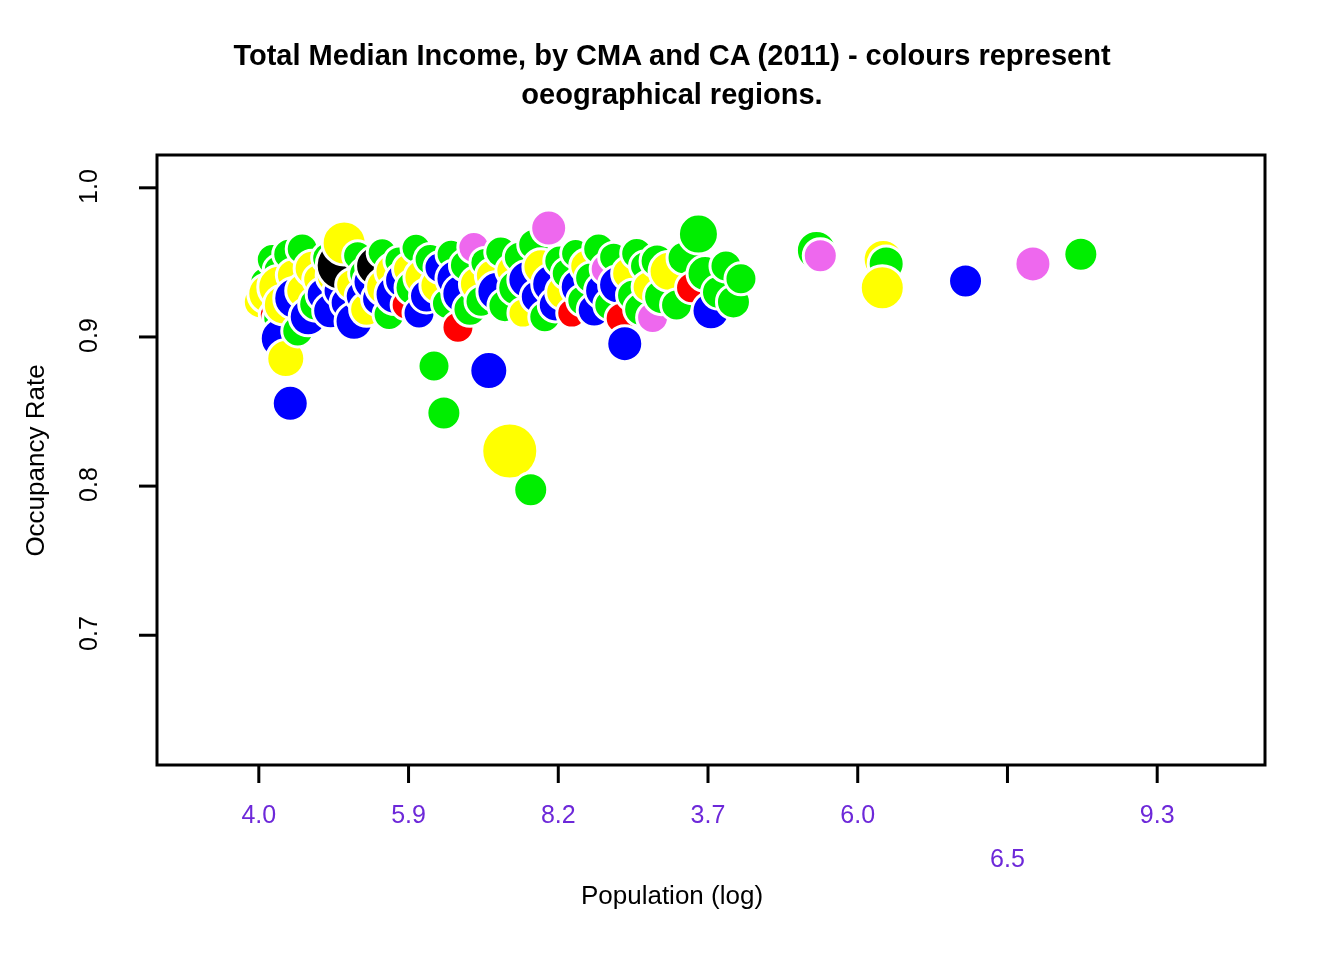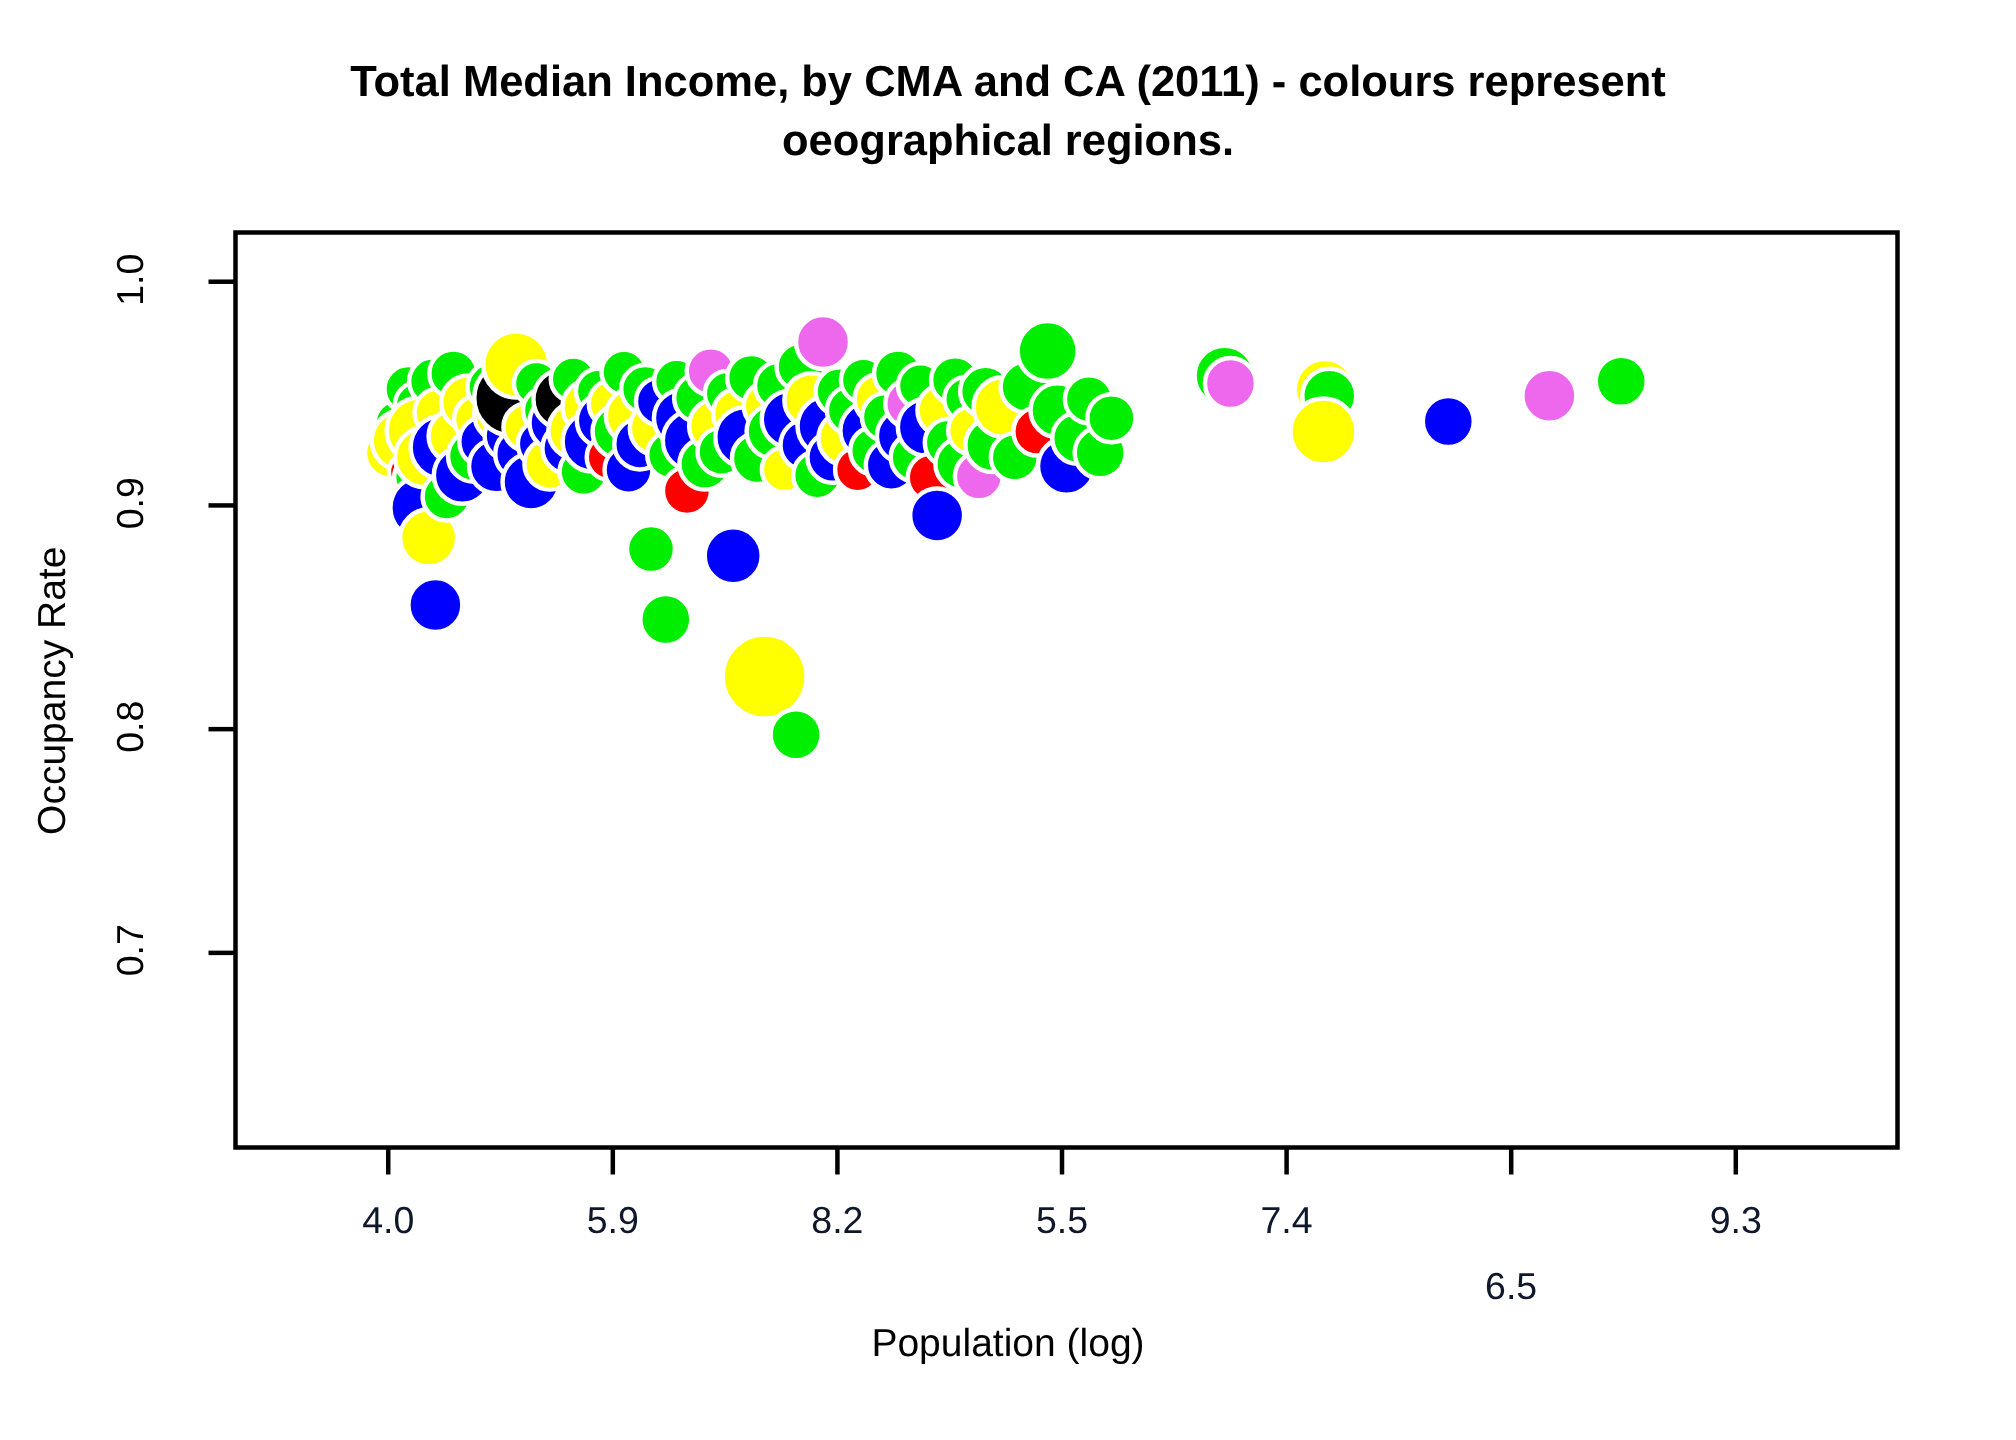--- a/index.html
+++ b/index.html
@@ -49,21 +49,21 @@
     width: 300px;
     text-align: center;
     font-size: 26px;
     color: #000000;
     transform: rotate(-90deg);
     transform-origin: center center;
   }
   .tick-label-x {
     position: absolute;
     font-size: 25px;
-    color: #0f172a;
+    color: #6d28d9;
     text-align: center;
     width: 80px;
     top: 800px;
   }
   .tick-label-y {
     position: absolute;
     font-size: 25px;
     color: #000000;
     text-align: center;
     width: 80px;
@@ -249,19 +249,19 @@
   <div id="ytick-labels">
       <div class="tick-label-y" style="top: 171.812px;">1.0</div>
       <div class="tick-label-y" style="top: 320.956px;">0.9</div>
       <div class="tick-label-y" style="top: 470.1px;">0.8</div>
       <div class="tick-label-y" style="top: 619.244px;">0.7</div>
     </div>
   <div id="xtick-labels">
       <div class="tick-label-x" style="left: 218.816px;">4.0</div>
       <div class="tick-label-x" style="left: 368.546px;">5.9</div>
       <div class="tick-label-x" style="left: 518.276px;">8.2</div>
-      <div class="tick-label-x" style="left: 668.005px;">5.5</div>
-      <div class="tick-label-x" style="left: 817.735px;">7.4</div>
+      <div class="tick-label-x" style="left: 668.005px;">3.7</div>
+      <div class="tick-label-x" style="left: 817.735px;">6.0</div>
       <div class="tick-label-x" style="left: 967.465px; margin-top: 44px;">6.5</div>
       <div class="tick-label-x" style="left: 1117.19px;">9.3</div>
     </div>
 
 </div>
 
 </body></html>

